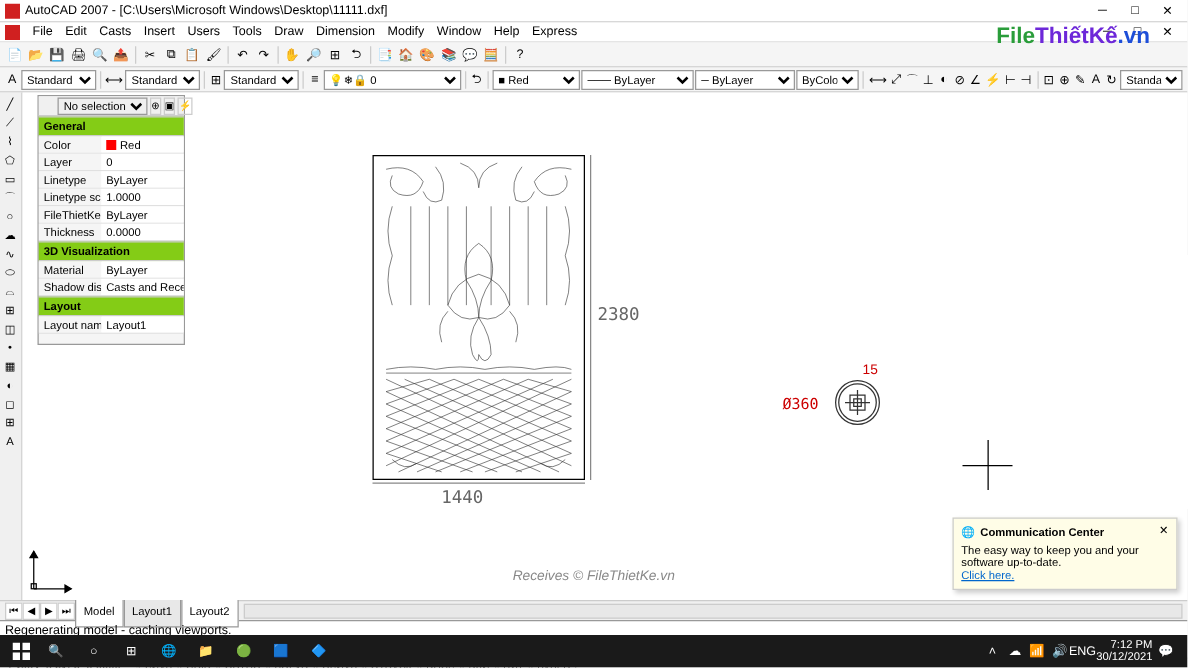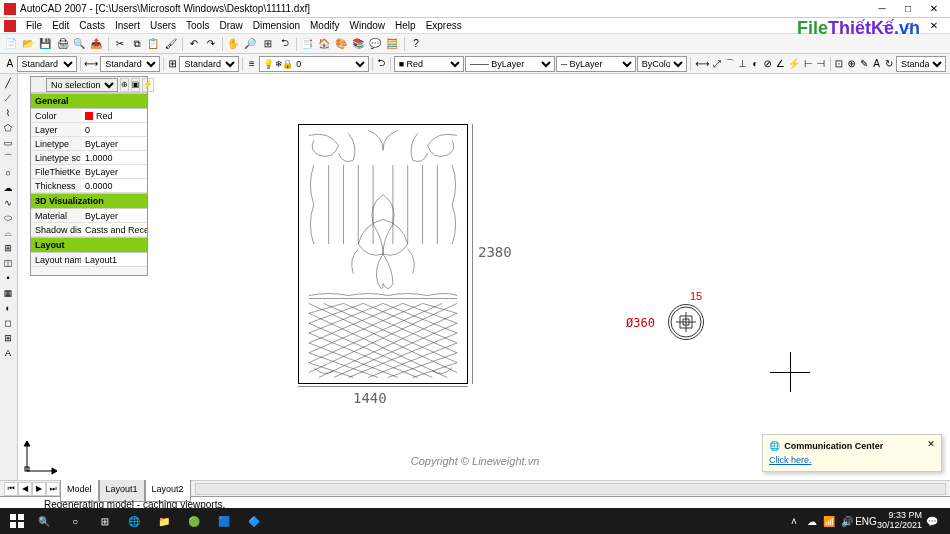--- a/index.html
+++ b/index.html
@@ -55,21 +55,21 @@
 
 .ucs { position: absolute; left: 4px; bottom: 4px; width: 40px; height: 40px; }
 
 .layout-tabs { height: 16px; background: #f0f0f0; display: flex; align-items: center; border-top: 1px solid #ccc; padding: 0 4px; gap: 0; }
 .tab-nav { width: 14px; height: 14px; display: flex; align-items: center; justify-content: center; font-size: 8px; cursor: pointer; border: 1px solid #ccc; background: #fff; }
 .layout-tab { padding: 0 6px; font-size: 9px; border: 1px solid #999; background: #fff; cursor: pointer; height: 26px; display: flex; align-items: center; }
 .layout-tab.active { background: #e8e8e8; }
 .scrollbar-h { flex: 1; height: 12px; background: #e8e8e8; border: 1px solid #ccc; margin-left: 4px; }
 
 .command-area { height: 30px; background: #fff; border-top: 1px solid #999; font-family: monospace; font-size: 10px; padding: 2px 4px; }
-.command-line { white-space: pre; margin-left: 40px; }
+.command-line { white-space: pre; }
 
 .statusbar { height: 18px; background: #f0f0f0; border-top: 1px solid #ccc; display: flex; align-items: center; font-size: 9px; }
 .status-coords { padding: 0 4px; border-right: 1px solid #ccc; width: 110px; }
 .status-btn { padding: 0 4px; border: 1px solid #999; height: 14px; display: flex; align-items: center; cursor: pointer; background: #eee; margin-left: 1px; font-size: 8px; }
 
 .taskbar { position: absolute; bottom: 0; left: 0; right: 0; height: 26px; background: #1a1a1a; display: flex; align-items: center; padding: 0 4px; }
 .task-start { width: 26px; height: 26px; display: flex; align-items: center; justify-content: center; cursor: pointer; }
 .task-item { width: 30px; height: 24px; display: flex; align-items: center; justify-content: center; cursor: pointer; color: #fff; }
 .task-tray { margin-left: auto; display: flex; align-items: center; gap: 4px; color: #fff; font-size: 9px; padding-right: 6px; }
 .tray-icon { width: 14px; height: 14px; display: flex; align-items: center; justify-content: center; font-size: 10px; }
@@ -372,27 +372,28 @@
   <div class="status-btn">LWT</div>
   <div class="status-btn">PAPER</div>
 </div>
 
 <div class="notification">
   <div class="notification-close">✕</div>
   <div class="notification-head">
     <span>🌐</span>
     <span>Communication Center</span>
   </div>
+  <div>The easy way to keep you and your software up-to-date.</div>
   <span class="notification-link">Click here.</span>
 </div>
 
 <div class="watermark-logo">
   <span class="f">File</span><span class="l">ThiếtKế</span><span class="e">.vn</span>
 </div>
-<div class="watermark-center">Copyright © Lineweight.vn</div>
+<div class="watermark-center">Receives © FileThietKe.vn</div>
 
 <div class="taskbar">
   <div class="task-start">
     <svg width="14" height="14" viewBox="0 0 14 14">
         <g fill="#fff">
           <rect x="0" y="0" width="6" height="6"></rect>
           <rect x="8" y="0" width="6" height="6"></rect>
           <rect x="0" y="8" width="6" height="6"></rect>
           <rect x="8" y="8" width="6" height="6"></rect>
         </g>
@@ -406,18 +407,18 @@
   <div class="task-item">🟢</div>
   <div class="task-item">🟦</div>
   <div class="task-item">🔷</div>
   <div class="task-tray">
     <div class="tray-icon">˄</div>
     <div class="tray-icon">☁</div>
     <div class="tray-icon">📶</div>
     <div class="tray-icon">🔊</div>
     <div class="tray-icon">ENG</div>
     <div class="task-clock">
-      <div>9:33 PM</div>
+      <div>7:12 PM</div>
       <div>30/12/2021</div>
     </div>
     <div class="tray-icon">💬</div>
   </div>
 </div>
 
 </body></html>

